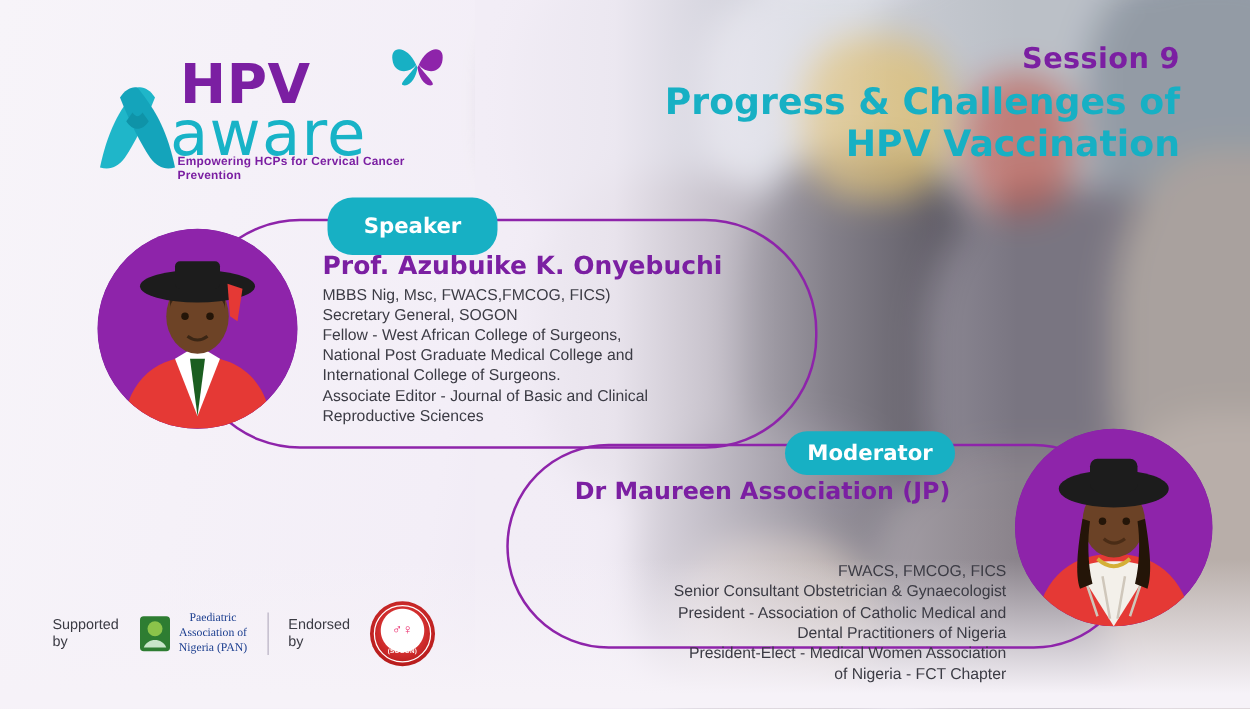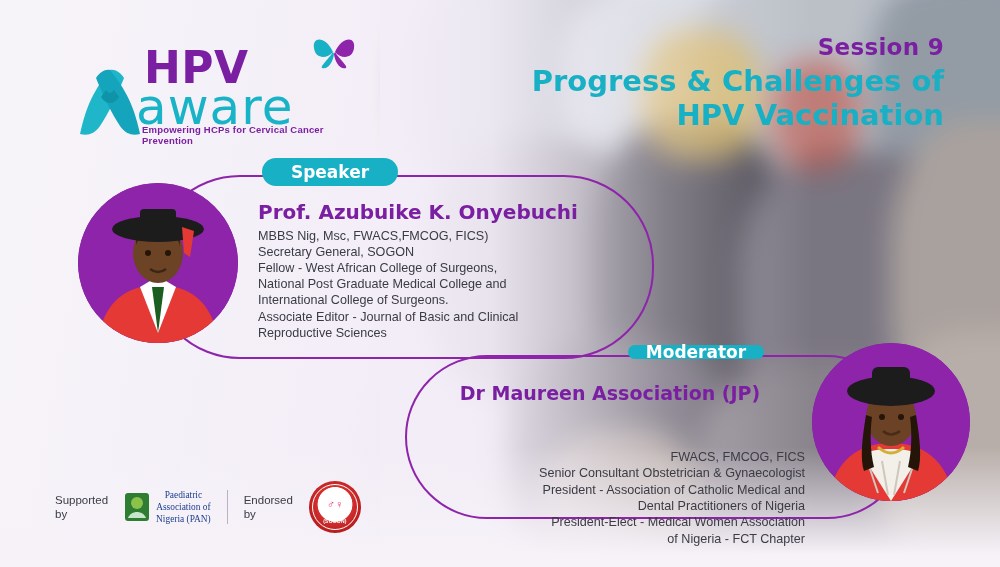--- a/index.html
+++ b/index.html
@@ -84,22 +84,22 @@
     position:absolute;border:2px solid #8e24aa;border-radius:90px;background:transparent;
   }
   .panel-speaker{left:150px;top:175px;width:500px;height:180px;}
   .panel-mod{left:405px;top:355px;width:500px;height:160px;}
 
   .badge{
     position:absolute;border-radius:20px;color:#fff;font-weight:bold;
     display:flex;align-items:center;justify-content:center;
     font-family:"DejaVu Sans",sans-serif;
   }
-  .badge-speaker{left:262px;top:158px;width:136px;height:28px;background:#17b0c4;font-size:17px;}
-  .badge-mod{left:628px;top:345px;width:136px;height:14px;background:#17b0c4;font-size:17px;}
+  .badge-speaker{left:262px;top:158px;width:136px;height:46px;background:#17b0c4;font-size:17px;}
+  .badge-mod{left:628px;top:345px;width:136px;height:35px;background:#17b0c4;font-size:17px;}
 
   .photo{
     position:absolute;border-radius:50%;overflow:hidden;
   }
   .photo-speaker{left:78px;top:183px;width:160px;height:160px;
     background:radial-gradient(circle at 50% 40%,#9c27b0 0%,#7b1fa2 70%,#6a1b9a 100%);}
   .photo-mod{left:812px;top:343px;width:158px;height:158px;
     background:radial-gradient(circle at 50% 40%,#9c27b0 0%,#7b1fa2 70%,#6a1b9a 100%);}
   .photo svg{display:block;}
 
@@ -114,21 +114,21 @@
   .mod-name{
     position:absolute;left:415px;top:382px;width:390px;text-align:center;
     color:#7b1fa2;font-size:19px;font-weight:bold;font-family:"DejaVu Sans",sans-serif;
   }
   .mod-lines{
     position:absolute;left:405px;top:410px;width:400px;text-align:right;
     color:#3b3b44;font-size:12.6px;line-height:1.30;padding-right:10px;margin-top:39px;
   }
 
   
-  .footer{position:absolute;left:55px;bottom:34px;display:flex;align-items:center;gap:16px;}
+  .footer{position:absolute;left:42px;bottom:34px;display:flex;align-items:center;gap:16px;}
   .f-label{font-size:11.5px;color:#3b3b44;line-height:1.25;}
   .f-div{width:1px;height:34px;background:#b9b2c4;}
   .pan{display:flex;align-items:center;gap:6px;}
   .pan-txt{font-size:9.4px;color:#1b3e8f;line-height:1.3;font-family:"Liberation Serif",serif;text-align:center;}
   .sogon-seal{width:52px;height:52px;border-radius:50%;
     background:radial-gradient(circle at 50% 45%,#ffffff 44%,#d32f2f 46%,#b71c1c 72%,#8e1212 100%);
     position:relative;}
   .sogon-seal .ring{position:absolute;inset:3px;border-radius:50%;border:1px solid #fff;}
   .sogon-seal .txt{position:absolute;left:0;right:0;bottom:9px;text-align:center;
     font-size:5px;color:#fff;font-weight:bold;letter-spacing:.2px;}

